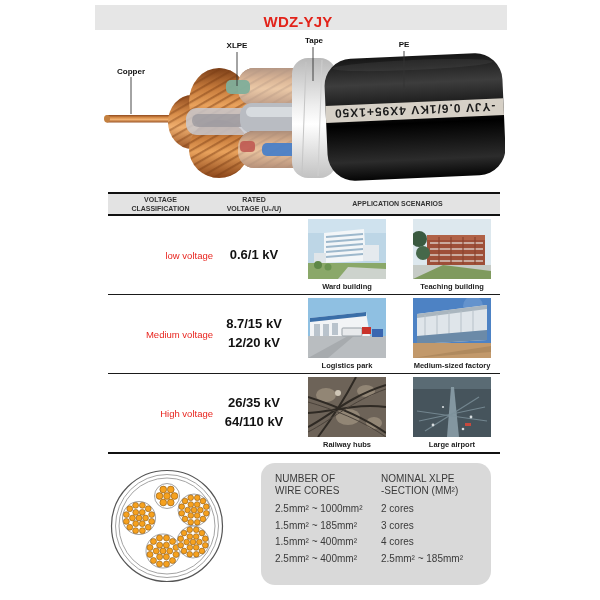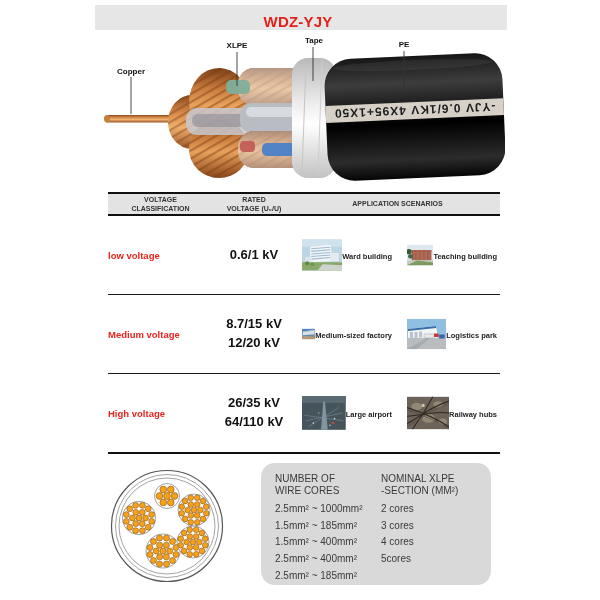--- a/index.html
+++ b/index.html
@@ -18,25 +18,25 @@
   .cable text{font-family:"Liberation Sans",sans-serif}
 
   
   .spec{position:absolute;left:108px;top:192px;width:392px}
   .spec-head{display:flex;align-items:center;background:#e3e3e3;height:20px;
              border-top:2px solid #111;border-bottom:2px solid #111}
   .hc{font-size:7px;font-weight:bold;color:#333;text-align:center;line-height:1.3;white-space:pre-line}
   .c1{width:105px}.c2{width:82px}.c3{flex:1}
   .spec-row{display:flex;align-items:center;height:78px;border-bottom:1.6px solid #1a1a1a}
   .spec-row.last{border-bottom:2.5px solid #111}
-  .cls{width:105px;text-align:left;color:#e8251f;font-weight:bold;font-size:9.5px}
+  .cls{width:105px;text-align:right;color:#e8251f;font-weight:normal;font-size:9.5px}
   .volt{width:82px;text-align:center;font-weight:bold;font-size:13px;color:#111;
         white-space:pre-line;line-height:1.45}
   .photos{flex:1;display:flex;gap:15px;padding-left:7px}
-  .fig{display:flex;align-items:center;width:90px}
+  .fig{display:flex;flex-direction:column;align-items:center;width:90px}
   .fig svg{width:78px;height:60px;display:block}
   .cap{font-size:7.5px;font-weight:bold;color:#222;margin-top:3px;white-space:nowrap}
 
   
   .xsec{position:absolute;left:108px;top:461px}
   .panel{position:absolute;left:261px;top:463px;width:230px;height:122px;background:#d9d9d9;
          border-radius:14px;box-sizing:border-box;padding:10px 0 0 14px;
          display:grid;grid-template-columns:106px auto;align-content:start}
   .ph{font-size:10px;color:#3a3a3a;line-height:1.18;white-space:pre-line;height:27px}
   .pc{font-size:10px;color:#3a3a3a;height:16.8px;display:flex;align-items:center}
@@ -197,105 +197,105 @@
     </div>
   </div>
 
   <div class="spec-row">
     <div class="cls">Medium voltage</div>
     <div class="volt">8.7/15 kV
 12/20 kV</div>
     <div class="photos">
       <div class="fig">
         <svg viewBox="0 0 78 60">
+          <rect width="78" height="60" fill="#8fc0e2"></rect>
+          <polygon points="2,20 58,14 62,38 2,40" fill="#f2f4f6"></polygon>
+          <polygon points="2,20 58,14 58,18 2,24" fill="#3a6ea8"></polygon>
+          <g fill="#b9c3cc">
+              <rect x="6" y="26" width="6" height="12"></rect>
+              <rect x="15" y="26" width="6" height="12"></rect>
+              <rect x="24" y="25" width="6" height="12"></rect>
+            </g>
+          <rect x="0" y="38" width="78" height="22" fill="#b9bdc0"></rect>
+          <rect x="34" y="30" width="20" height="8" rx="1" fill="#e8eaec" stroke="#9aa2a8"></rect>
+          <rect x="54" y="29" width="9" height="7" fill="#c9332b"></rect>
+          <rect x="64" y="31" width="11" height="8" fill="#3a66b0"></rect>
+          <polygon points="0,60 40,38 46,38 20,60" fill="#a7abae"></polygon>
+        </svg>
+        <div class="cap">Logistics park</div>
+      </div>
+      <div class="fig">
+        <svg viewBox="0 0 78 60">
           <rect width="78" height="60" fill="#4d82c4"></rect>
           <circle cx="60" cy="8" r="10" fill="#6d9ad2" opacity=".7"></circle>
           <polygon points="4,16 74,7 74,42 4,46" fill="#dfe5ea"></polygon>
           <polygon points="4,16 74,7 74,11 4,20" fill="#aab6bf"></polygon>
           <g stroke="#b7c1c9" stroke-width="1">
               <line x1="12" y1="17" x2="12" y2="45"></line>
               <line x1="24" y1="16" x2="24" y2="44"></line>
               <line x1="36" y1="14" x2="36" y2="44"></line>
               <line x1="48" y1="13" x2="48" y2="43"></line>
               <line x1="60" y1="12" x2="60" y2="42"></line>
             </g>
           <polygon points="4,38 74,32 74,42 4,46" fill="#6b8aa8"></polygon>
           <rect x="0" y="45" width="78" height="15" fill="#c2996b"></rect>
           <polygon points="0,60 78,48 78,54 0,60" fill="#b08a5e"></polygon>
         </svg>
         <div class="cap">Medium-sized factory</div>
       </div>
-      <div class="fig">
-        <svg viewBox="0 0 78 60">
-          <rect width="78" height="60" fill="#8fc0e2"></rect>
-          <polygon points="2,20 58,14 62,38 2,40" fill="#f2f4f6"></polygon>
-          <polygon points="2,20 58,14 58,18 2,24" fill="#3a6ea8"></polygon>
-          <g fill="#b9c3cc">
-              <rect x="6" y="26" width="6" height="12"></rect>
-              <rect x="15" y="26" width="6" height="12"></rect>
-              <rect x="24" y="25" width="6" height="12"></rect>
-            </g>
-          <rect x="0" y="38" width="78" height="22" fill="#b9bdc0"></rect>
-          <rect x="34" y="30" width="20" height="8" rx="1" fill="#e8eaec" stroke="#9aa2a8"></rect>
-          <rect x="54" y="29" width="9" height="7" fill="#c9332b"></rect>
-          <rect x="64" y="31" width="11" height="8" fill="#3a66b0"></rect>
-          <polygon points="0,60 40,38 46,38 20,60" fill="#a7abae"></polygon>
-        </svg>
-        <div class="cap">Logistics park</div>
-      </div>
     </div>
   </div>
 
   <div class="spec-row last">
     <div class="cls">High voltage</div>
     <div class="volt">26/35 kV
 64/110 kV</div>
     <div class="photos">
+      <div class="fig">
+        <svg viewBox="0 0 78 60">
+          <rect width="78" height="60" fill="#6d6358"></rect>
+          <g fill="#9c8f7d" opacity=".8">
+              <ellipse cx="18" cy="18" rx="10" ry="7"></ellipse>
+              <ellipse cx="58" cy="14" rx="9" ry="6"></ellipse>
+              <ellipse cx="40" cy="40" rx="12" ry="8"></ellipse>
+              <ellipse cx="66" cy="46" rx="8" ry="6"></ellipse>
+            </g>
+          <g stroke="#2f2a24" stroke-width="2" fill="none">
+            <path d="M0,50 C 20,40 40,20 78,8"></path>
+            <path d="M0,20 C 25,28 55,40 78,56"></path>
+            <path d="M10,60 C 25,40 35,25 48,0"></path>
+            <path d="M0,36 C 30,34 50,26 78,30"></path>
+          </g>
+          <g stroke="#4a423a" stroke-width="1" fill="none">
+            <path d="M0,55 C 22,44 44,24 78,12"></path>
+              <path d="M0,25 C 25,32 55,44 78,60"></path>
+          </g>
+          <circle cx="30" cy="16" r="3" fill="#cfc6b6"></circle>
+        </svg>
+        <div class="cap">Railway hubs</div>
+      </div>
       <div class="fig">
         <svg viewBox="0 0 78 60">
           <rect width="78" height="60" fill="#46545c"></rect>
           <rect width="78" height="12" fill="#5a6b74"></rect>
           <polygon points="34,60 46,60 41,10 38,10" fill="#8ea2ac" opacity=".85"></polygon>
           <g stroke="#7e929c" stroke-width="1.2" opacity=".8">
             <line x1="6" y1="44" x2="72" y2="30"></line>
               <line x1="4" y1="34" x2="74" y2="44"></line>
             <line x1="12" y1="54" x2="66" y2="20"></line>
           </g>
           <g fill="#d8dde0">
               <circle cx="20" cy="48" r="1.4"></circle>
               <circle cx="58" cy="40" r="1.4"></circle>
               <circle cx="30" cy="30" r="1.1"></circle>
               <circle cx="50" cy="52" r="1.3"></circle>
             </g>
           <rect x="52" y="46" width="6" height="3" fill="#c8493e"></rect>
         </svg>
         <div class="cap">Large airport</div>
-      </div>
-      <div class="fig">
-        <svg viewBox="0 0 78 60">
-          <rect width="78" height="60" fill="#6d6358"></rect>
-          <g fill="#9c8f7d" opacity=".8">
-              <ellipse cx="18" cy="18" rx="10" ry="7"></ellipse>
-              <ellipse cx="58" cy="14" rx="9" ry="6"></ellipse>
-              <ellipse cx="40" cy="40" rx="12" ry="8"></ellipse>
-              <ellipse cx="66" cy="46" rx="8" ry="6"></ellipse>
-            </g>
-          <g stroke="#2f2a24" stroke-width="2" fill="none">
-            <path d="M0,50 C 20,40 40,20 78,8"></path>
-            <path d="M0,20 C 25,28 55,40 78,56"></path>
-            <path d="M10,60 C 25,40 35,25 48,0"></path>
-            <path d="M0,36 C 30,34 50,26 78,30"></path>
-          </g>
-          <g stroke="#4a423a" stroke-width="1" fill="none">
-            <path d="M0,55 C 22,44 44,24 78,12"></path>
-              <path d="M0,25 C 25,32 55,44 78,60"></path>
-          </g>
-          <circle cx="30" cy="16" r="3" fill="#cfc6b6"></circle>
-        </svg>
-        <div class="cap">Railway hubs</div>
       </div>
     </div>
   </div>
 </div>
 
 <svg id="xsec" class="xsec" width="120" height="128" viewBox="0 0 120 128">
     <circle cx="59" cy="65" r="55.5" fill="#fff" stroke="#555" stroke-width="1.2"></circle>
     <circle cx="59" cy="65" r="51.5" fill="none" stroke="#999" stroke-width="0.9"></circle>
     <circle cx="59" cy="65" r="48" fill="none" stroke="#999" stroke-width="0.9"></circle>
     <circle cx="59" cy="35" r="12.5" fill="#fff" stroke="#8a8a8a" stroke-width="0.8"></circle>
@@ -393,15 +393,14 @@
 WIRE CORES</div>
   <div class="ph">NOMINAL XLPE
 -SECTION (MM²)</div>
   <div class="pc">2.5mm² ~ 1000mm²</div>
   <div class="pc">2 cores</div>
   <div class="pc">1.5mm² ~ 185mm²</div>
   <div class="pc">3 cores</div>
   <div class="pc">1.5mm² ~ 400mm²</div>
   <div class="pc">4 cores</div>
   <div class="pc">2.5mm² ~ 400mm²</div>
-  <div class="pc">5cores</div>
   <div class="pc">2.5mm² ~ 185mm²</div>
 </div>
 
 </body></html>

